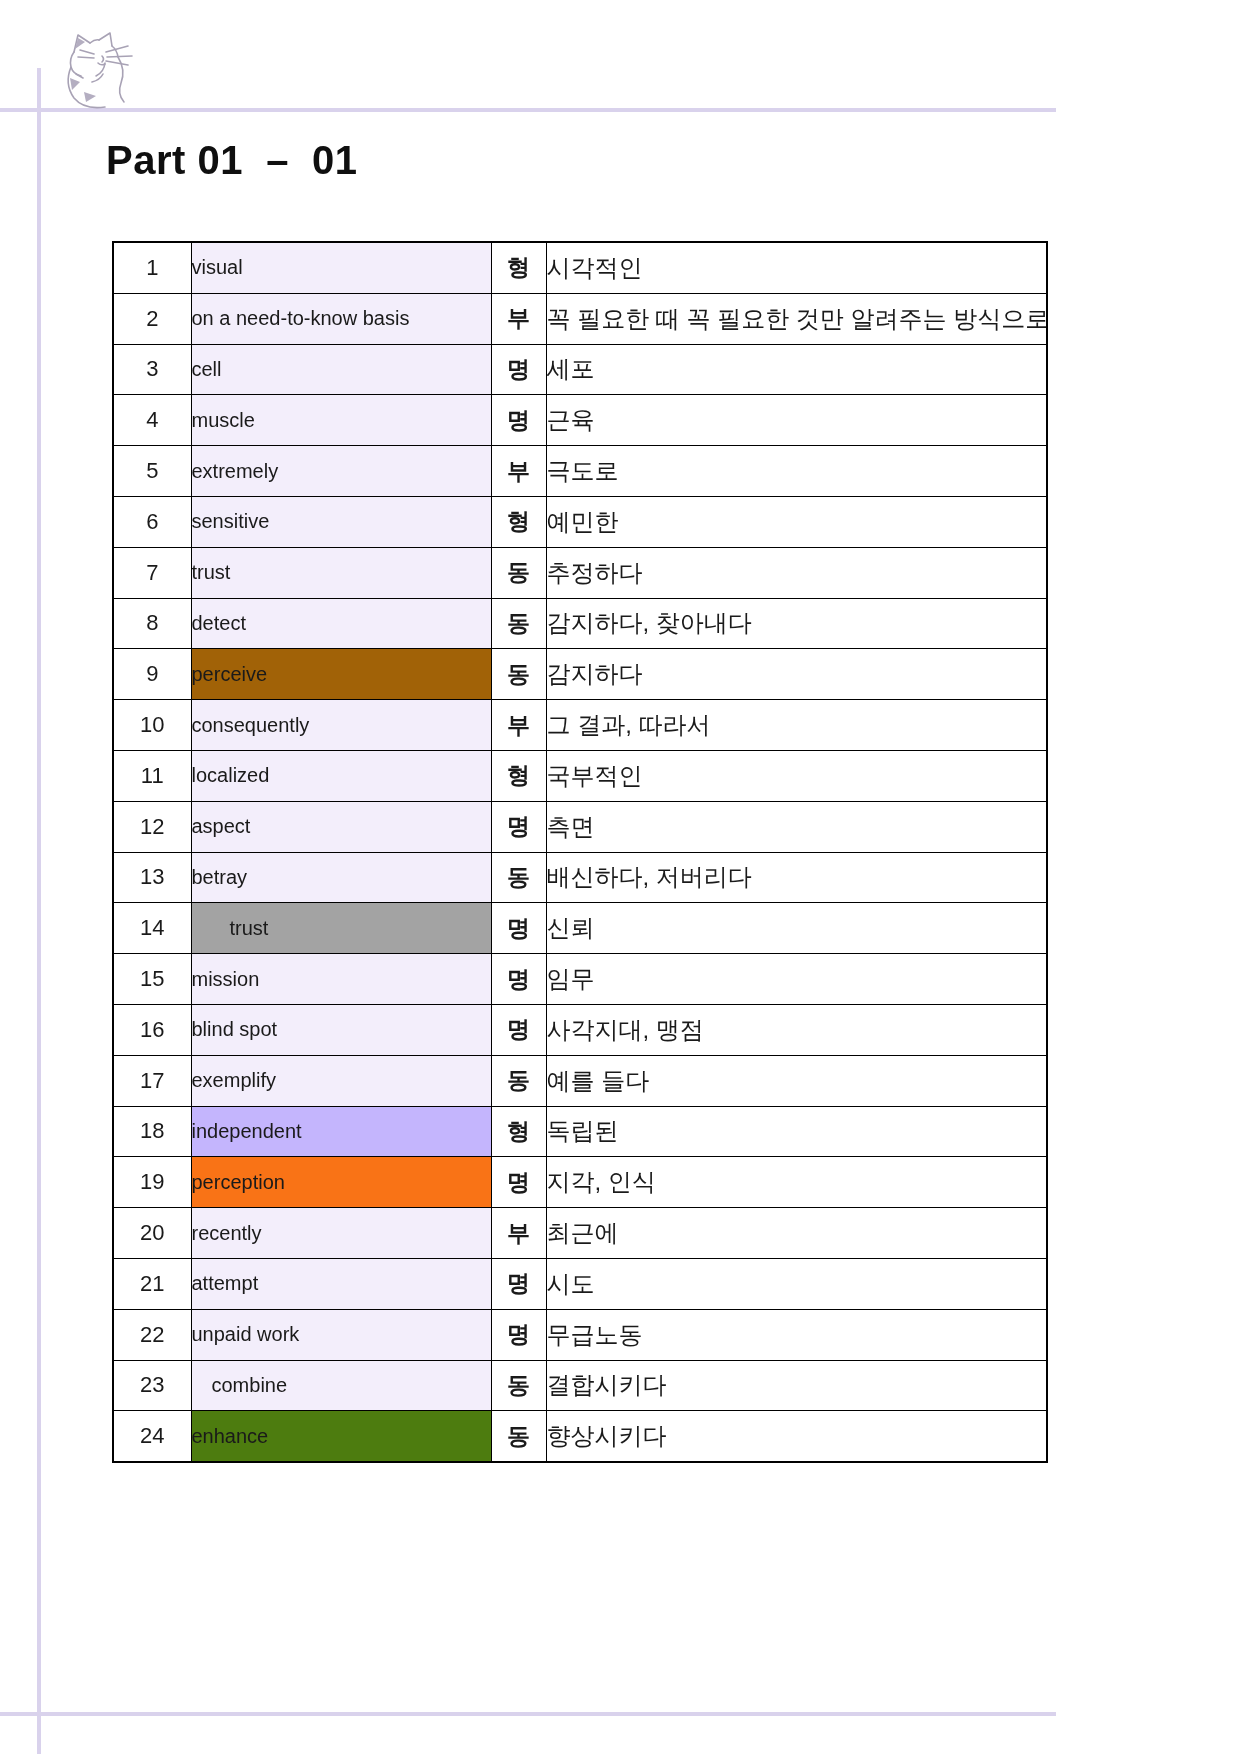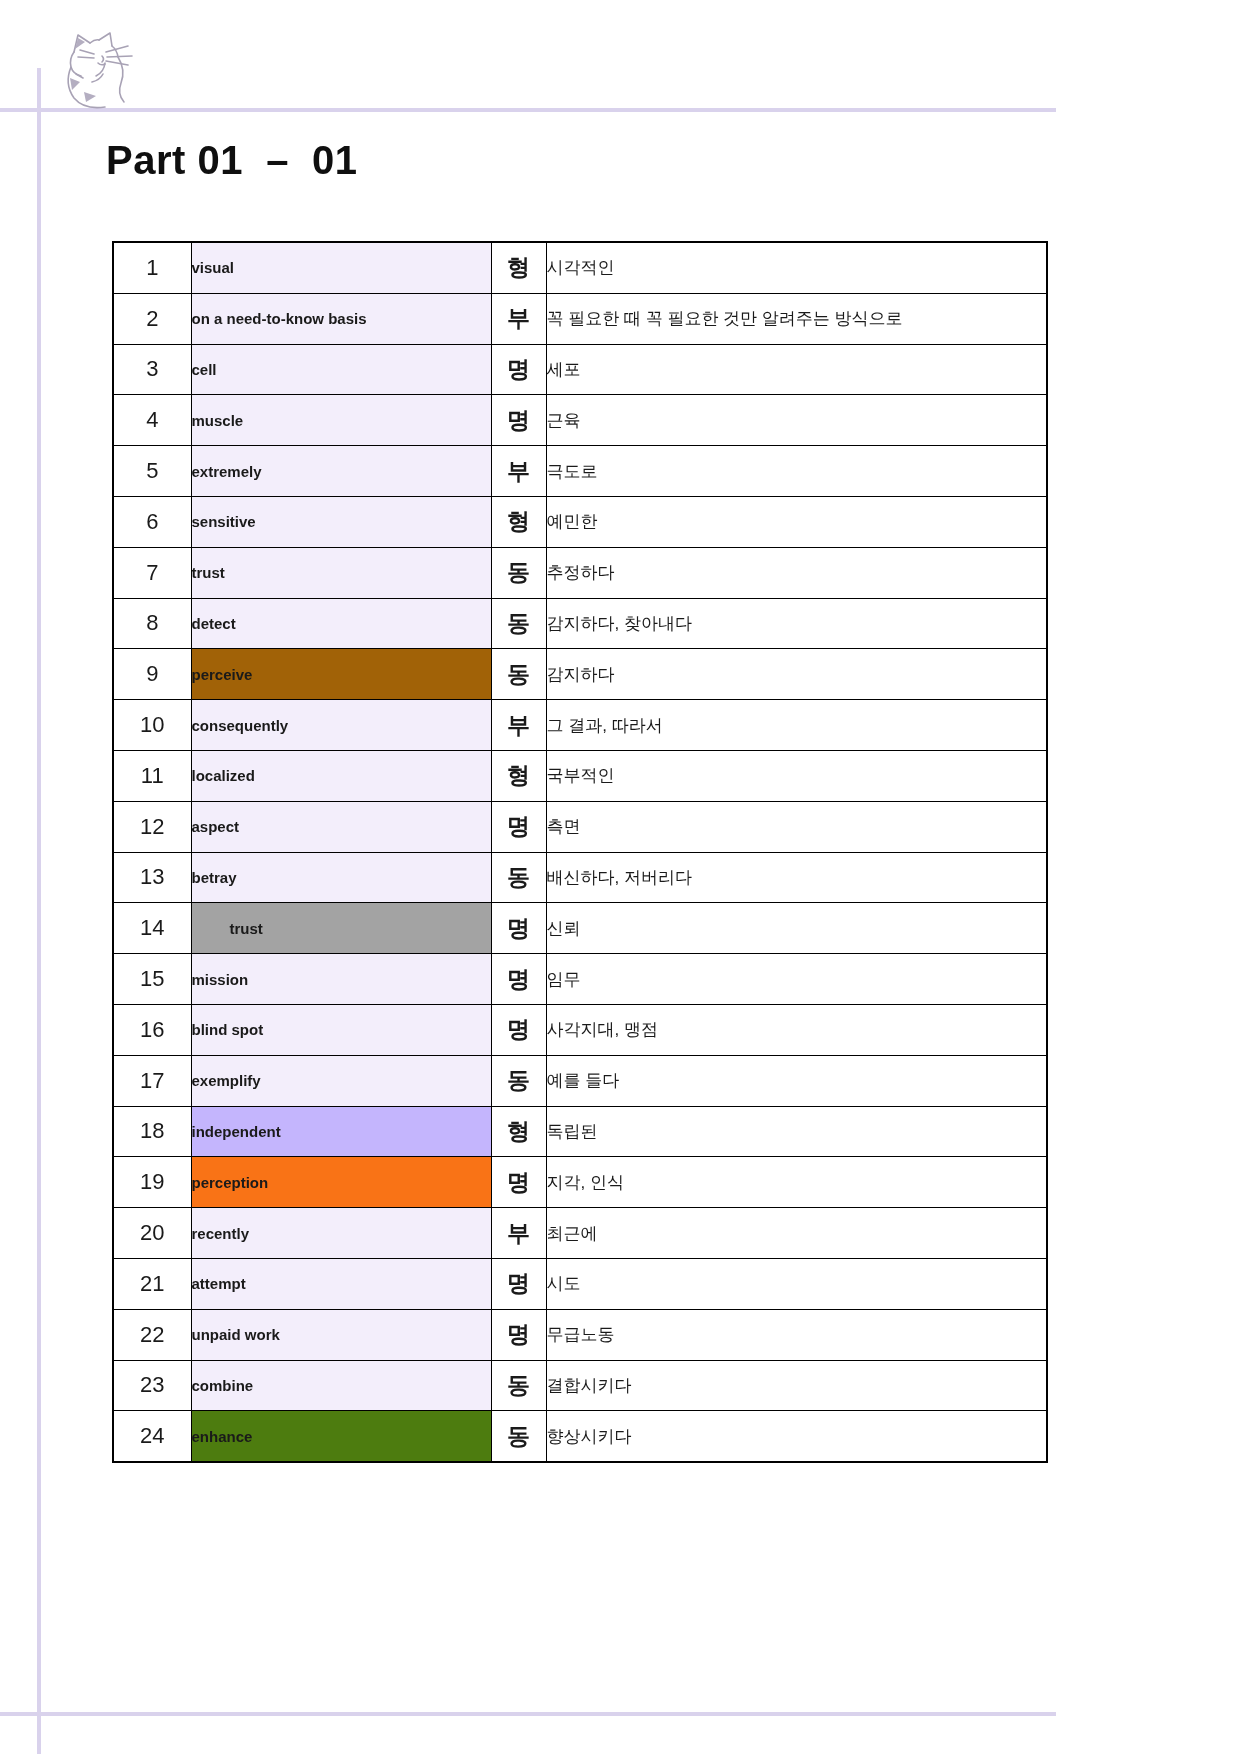--- a/index.html
+++ b/index.html
@@ -34,23 +34,23 @@
   }
   table.vocab td{
     border:1.6px solid #000;
     height:49.8px;
     vertical-align:middle;
     padding:0;
     overflow:hidden;
     color:#1a1a1a;
   }
   td.c-no{text-align:center;font-size:22px;color:#222;}
-  td.c-word{padding-left:14px;font-size:15px;font-weight:bold;}
+  td.c-word{padding-left:14px;font-size:20px;}
   td.c-pos{text-align:center;font-size:23px;font-weight:700;}
-  td.c-meaning{padding-left:18px;font-size:17px;white-space:nowrap;}
+  td.c-meaning{padding-left:18px;font-size:24px;white-space:nowrap;}
 </style>
 </head>
 <body>
 
 <div class="page">
 
   <div class="guide h-top"></div>
   <div class="guide h-bottom"></div>
   <div class="guide v-left"></div>
   <div class="guide v-right"></div>
@@ -222,21 +222,21 @@
           <td class="c-meaning">시도</td>
         </tr>
         <tr>
           <td class="c-no">22</td>
           <td class="c-word" style="background: rgb(243, 238, 251);">unpaid work</td>
           <td class="c-pos">명</td>
           <td class="c-meaning">무급노동</td>
         </tr>
         <tr>
           <td class="c-no">23</td>
-          <td class="c-word" style="background: rgb(243, 238, 251);">combine</td>
+          <td class="c-word" style="background: rgb(243, 238, 251); padding-left: 20px;">combine</td>
           <td class="c-pos">동</td>
           <td class="c-meaning">결합시키다</td>
         </tr>
         <tr>
           <td class="c-no">24</td>
           <td class="c-word" style="background: #4d7c0f;">enhance</td>
           <td class="c-pos">동</td>
           <td class="c-meaning">향상시키다</td>
         </tr>
       </tbody>

